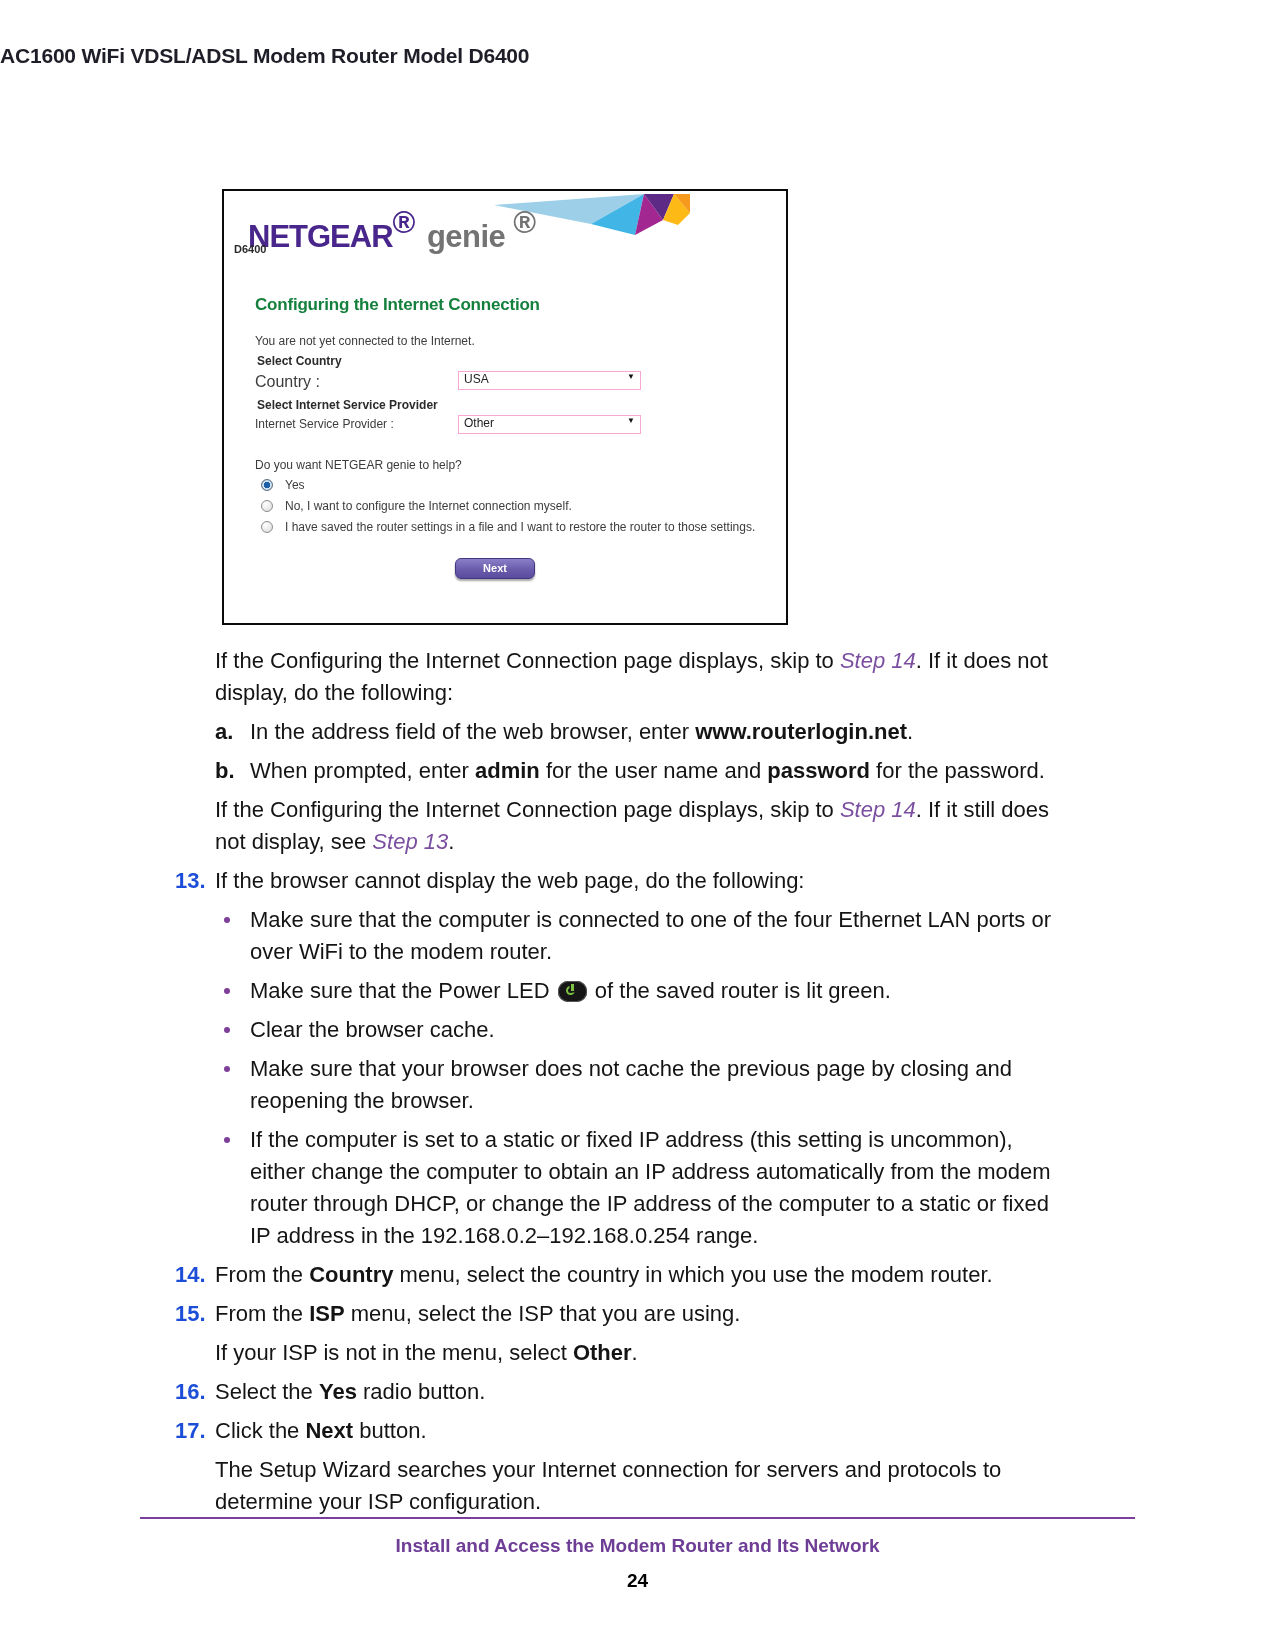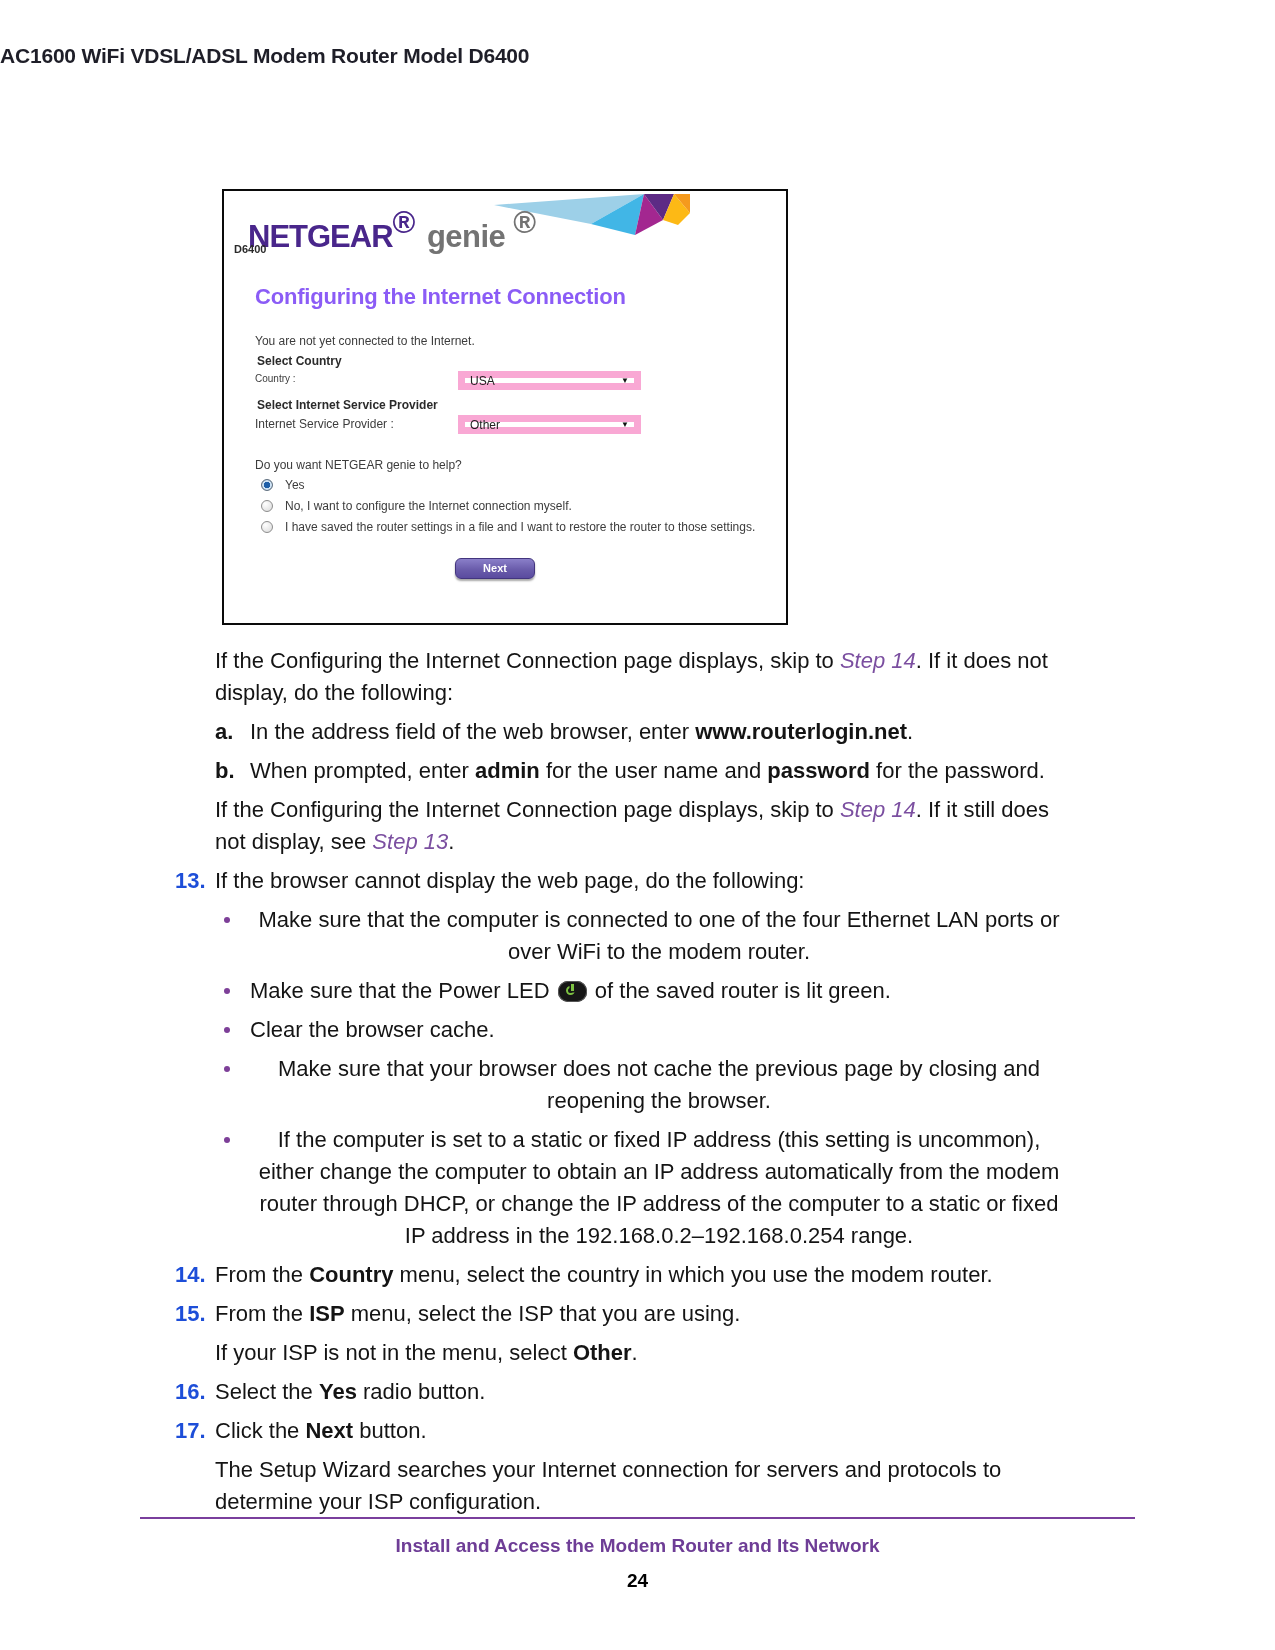--- a/index.html
+++ b/index.html
@@ -31,29 +31,29 @@
     position:absolute; left:222px; top:189px; width:566px; height:436px;
     border:2px solid #0a0a0a; background:#fff;
   }
   .shot-logo { position:absolute; left:24px; top:14px; white-space:nowrap; }
   .shot-logo .netgear { font-size:31px; font-weight:bold; letter-spacing:-1px; color:#49268b; }
   .shot-logo .genie  { font-size:31px; font-weight:bold; letter-spacing:-0.5px; color:#737373; margin-left:8px; }
   .shot-logo sup { font-size:10px; vertical-align:14px; font-weight:bold; }
   .shot-model { position:absolute; left:10px; top:52px; font-size:11px; font-weight:bold; color:#2a2a2a; }
   .ribbon { position:absolute; top:0; right:96px; width:196px; height:46px; }
 
-  .shot-title { position:absolute; left:31px; top:93px; font-size:22px; font-weight:bold; color:#8b5cf6; letter-spacing:-0.2px; }
+  .shot-title { position:absolute; left:31px; top:104px; font-size:17px; font-weight:bold; color:#15803d; letter-spacing:-0.2px; }
   .shot-status { position:absolute; left:31px; top:143px; font-size:12px; color:#3c3c3c; }
   .shot-h1 { position:absolute; left:33px; top:163px; font-size:12px; font-weight:bold; color:#2b2b2b; }
   .shot-h2 { position:absolute; left:33px; top:207px; font-size:12px; font-weight:bold; color:#2b2b2b; }
-  .shot-lab1 { position:absolute; left:31px; top:182px; font-size:10px; color:#3c3c3c;text-align:right; }
+  .shot-lab1 { position:absolute; left:31px; top:182px; font-size:16px; color:#3c3c3c;text-align:right; }
   .shot-lab2 { position:absolute; left:31px; top:226px; font-size:12px; color:#3c3c3c; }
   .select {
     position:absolute; left:234px; width:183px; height:19px;
-    border:7px solid #f9a8d4; background:#fff; display:flex; align-items:center;
+    border:1px solid #f9a8d4; background:#fff; display:flex; align-items:flex-start;
     font-size:12px; color:#222; padding:0 5px; cursor:default;
   }
   .select .caret { margin-left:auto; font-size:8px; color:#111; }
   .sel-country { top:180px; }
   .sel-isp { top:224px; }
 
   .shot-help { position:absolute; left:31px; top:267px; font-size:12px; color:#3c3c3c; }
   .radio-row { position:absolute; left:37px; height:16px; display:flex; align-items:center; }
   .rr0 { top:286px; } .rr1 { top:307px; } .rr2 { top:328px; }
   .radio-dot {
@@ -74,21 +74,21 @@
   }
 
   
   .content { position:absolute; left:138px; top:645px; width:930px; font-size:22px; line-height:32px; color:#141414; }
   .blk { margin-bottom:7px; }
   .para  { margin-left:77px; }
   .alpha { margin-left:77px; display:flex; }
   .alpha .marker { width:35px; flex:0 0 auto; font-weight:bold; color:#141414; }
   .step  { margin-left:37px; display:flex; }
   .step .marker { width:40px; flex:0 0 auto; font-weight:bold; color:#1d4ed8; }
-  .bullet { margin-left:84px; display:flex;text-align:center; }
+  .bullet { margin-left:84px; display:flex; }
   .bullet .dot { width:28px; flex:0 0 auto; position:relative; }
   .bullet .dot::after {
     content:""; position:absolute; left:2px; top:13px; width:6px; height:6px;
     border-radius:50%; background:#7d3f98;
   }
   .rich .b { font-weight:bold; }
   .rich .link { color:#7b4fa0; font-style:italic; }
 
   
   .pwr {

